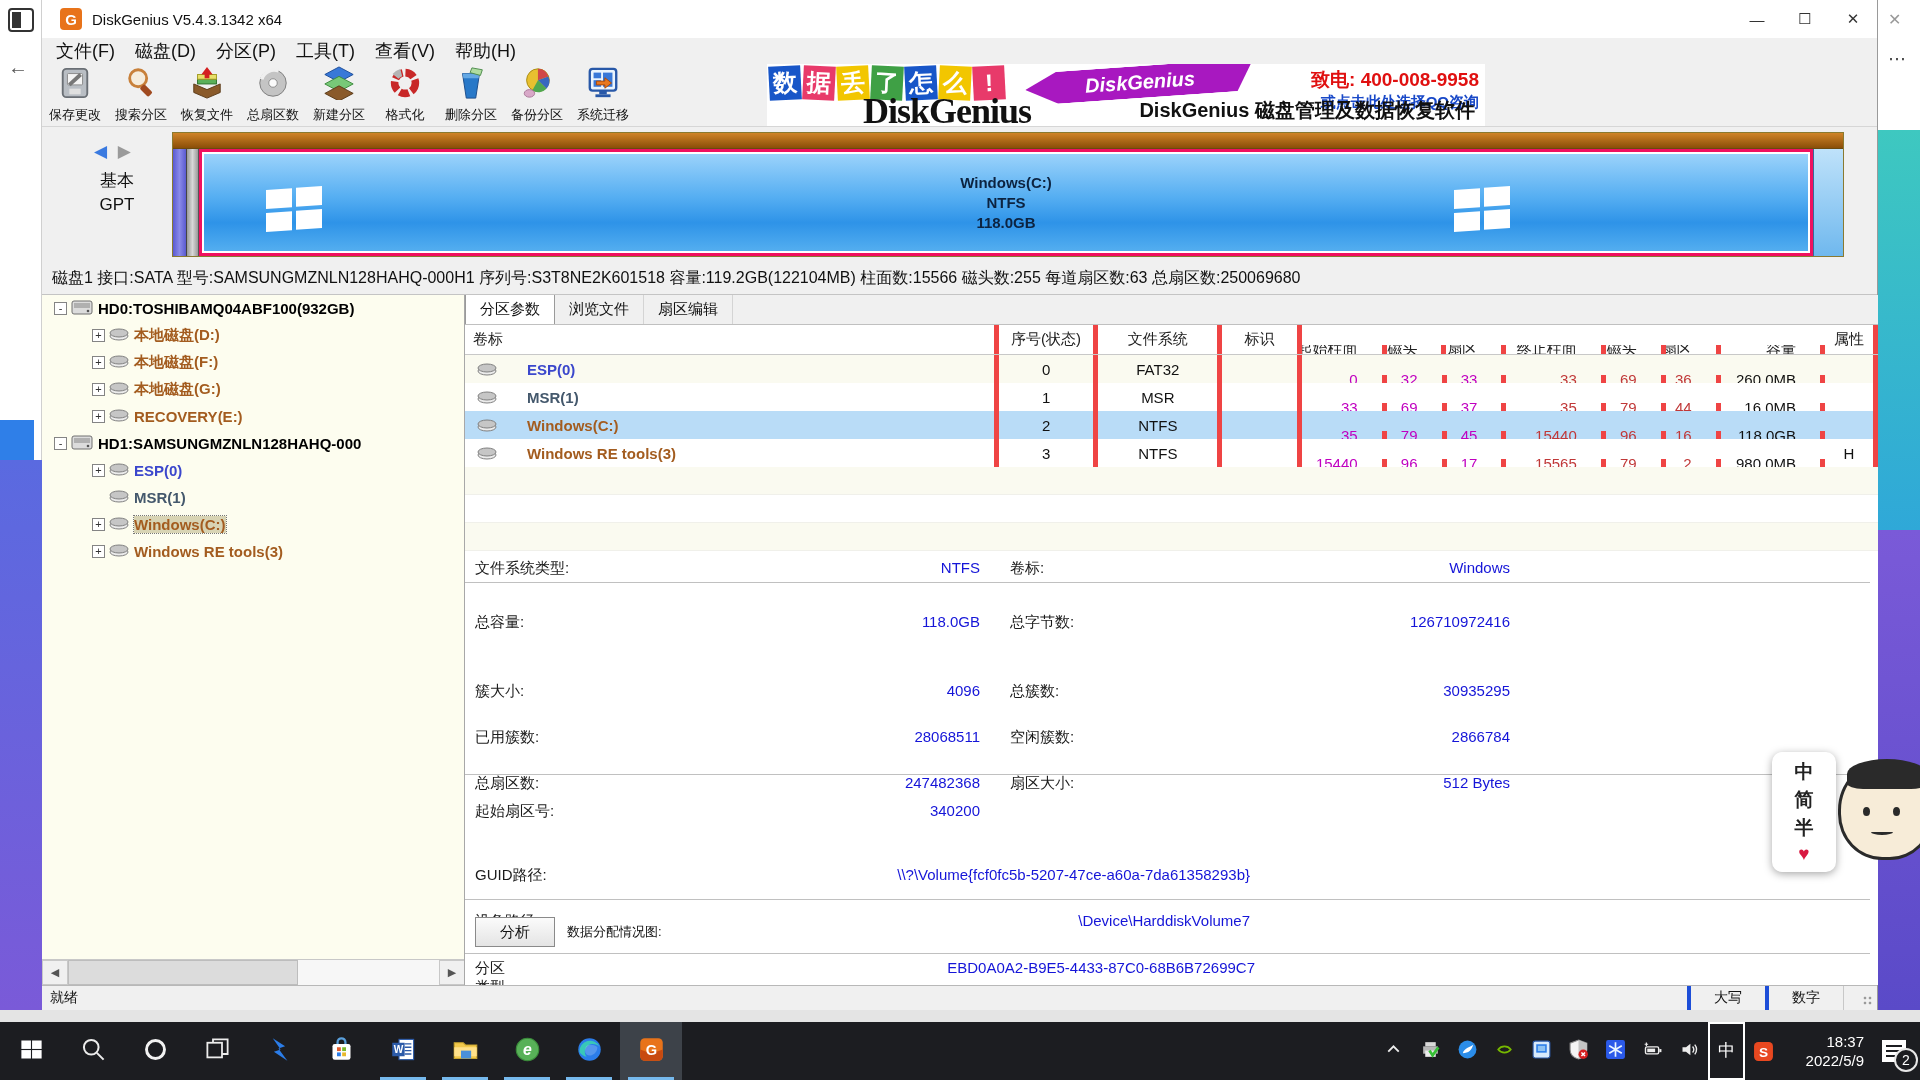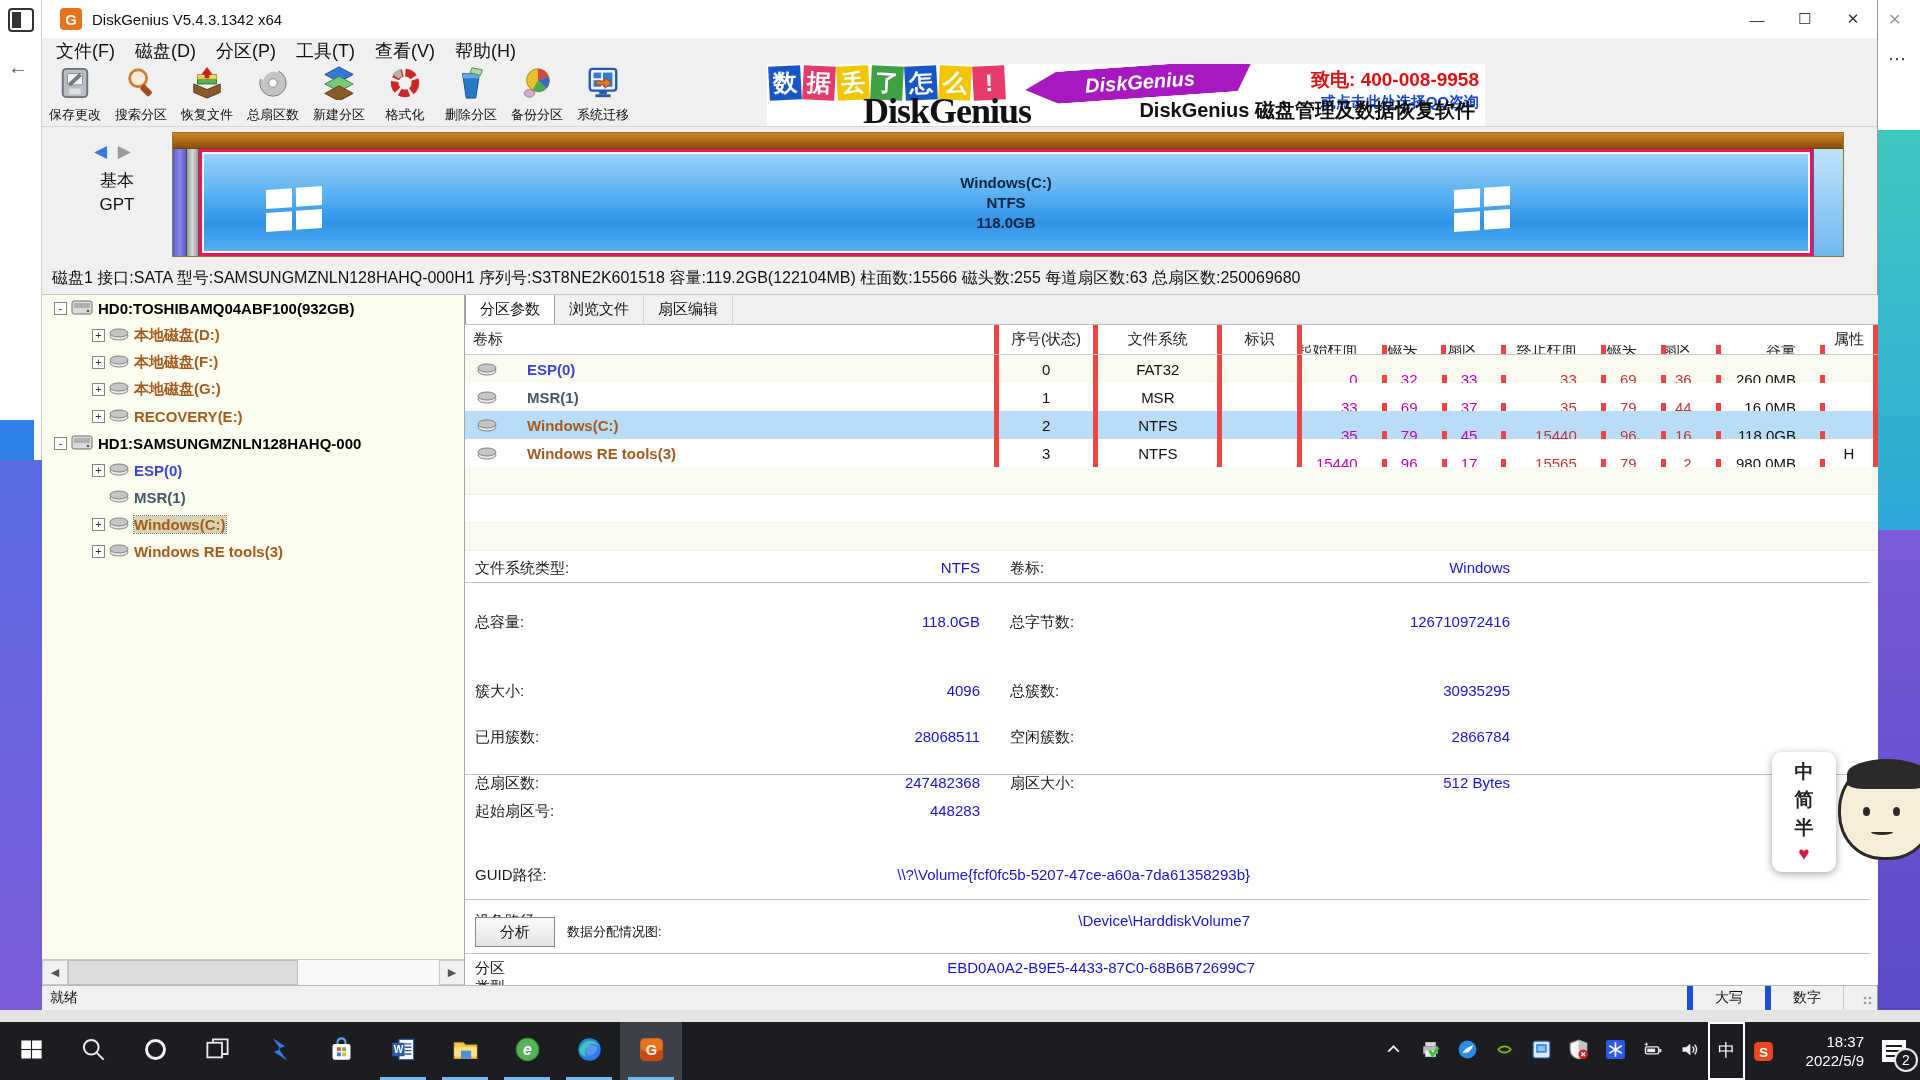--- a/index.html
+++ b/index.html
@@ -101,21 +101,21 @@
   .dl { position:absolute; left:0; top:2px; color:#1a1a1a; }
   .dv { position:absolute; top:2px; text-align:right; color:#1515d8; }
   .dsep { position:absolute; left:-10px; width:1405px; height:1px; background:#c0c0c0; }
   #analyze-btn { position:absolute; left:0px; width:80px; height:30px; background:linear-gradient(#fbfbfb,#e4e4e4); border:1px solid #8a8a8a; font-size:15px; color:#111; display:flex; align-items:center; justify-content:center; }
   #alloc-label { position:absolute; left:92px; font-size:13px; color:#111; }
   #bottom-guid { position:absolute; }
 
   
   #statusbar { position:absolute; left:0; top:985px; width:100%; height:25px; background:#f0f0f0; border-top:1px solid #b8b8b8; display:flex; align-items:center; font-size:14px; color:#111; }
   #status-left { padding-left:8px; flex:1; }
-  .status-seg { width:78px; height:100%; border-left:6px solid #1d4ed8; display:flex; align-items:center; justify-content:center; }
+  .status-seg { width:78px; height:100%; border-left:4px solid #1d4ed8; display:flex; align-items:center; justify-content:center; }
   #status-grip { width:34px; height:100%; border-left:1px solid #c8c8c8; position:relative; }
   #status-grip::after { content:""; position:absolute; right:4px; bottom:4px; width:10px; height:10px;
      background:radial-gradient(circle at 2px 2px,#9a9a9a 1.5px,transparent 1.6px) 0 0/5px 5px; }
 
   
   #desk-gap { position:absolute; left:0; top:1010px; width:1920px; height:12px; background:#e4e4e4; }
   #taskbar { position:absolute; left:0; top:1022px; width:1920px; height:58px; background:#1c1d21; display:flex; align-items:stretch; }
   .tb-app { width:62px; display:flex; align-items:center; justify-content:center; position:relative; }
   .tb-app svg { width:27px; height:27px; }
   .tb-app.open::after { content:""; position:absolute; left:8px; right:8px; bottom:0; height:3px; background:#76b9ed; }
@@ -539,21 +539,21 @@
             <span class="dv" style="left: 790px; width: 245px;">2866784</span>
           </div>
           <div class="drow" style="top: 123px;">
             <span class="dl">总扇区数:</span>
             <span class="dv" style="left: 150px; width: 355px;">247482368</span>
             <span class="dl" style="left: 535px;">扇区大小:</span>
             <span class="dv" style="left: 790px; width: 245px;">512 Bytes</span>
           </div>
           <div class="drow" style="top: 128px;">
             <span class="dl">起始扇区号:</span>
-            <span class="dv" style="left: 150px; width: 355px;">448283</span>
+            <span class="dv" style="left: 150px; width: 355px;">340200</span>
           </div>
           <div class="drow" style="top: 169px;">
             <span class="dl">GUID路径:</span>
             <span class="dv" style="left: 150px; width: 625px;">\\?\Volume{fcf0fc5b-5207-47ce-a60a-7da61358293b}</span>
           </div>
           <div class="drow" style="top: 192px;">
             <span class="dl">设备路径:</span>
             <span class="dv" style="left: 150px; width: 625px;">\Device\HarddiskVolume7</span>
           </div>
           <div class="dsep" style="top: 217px;"></div>

